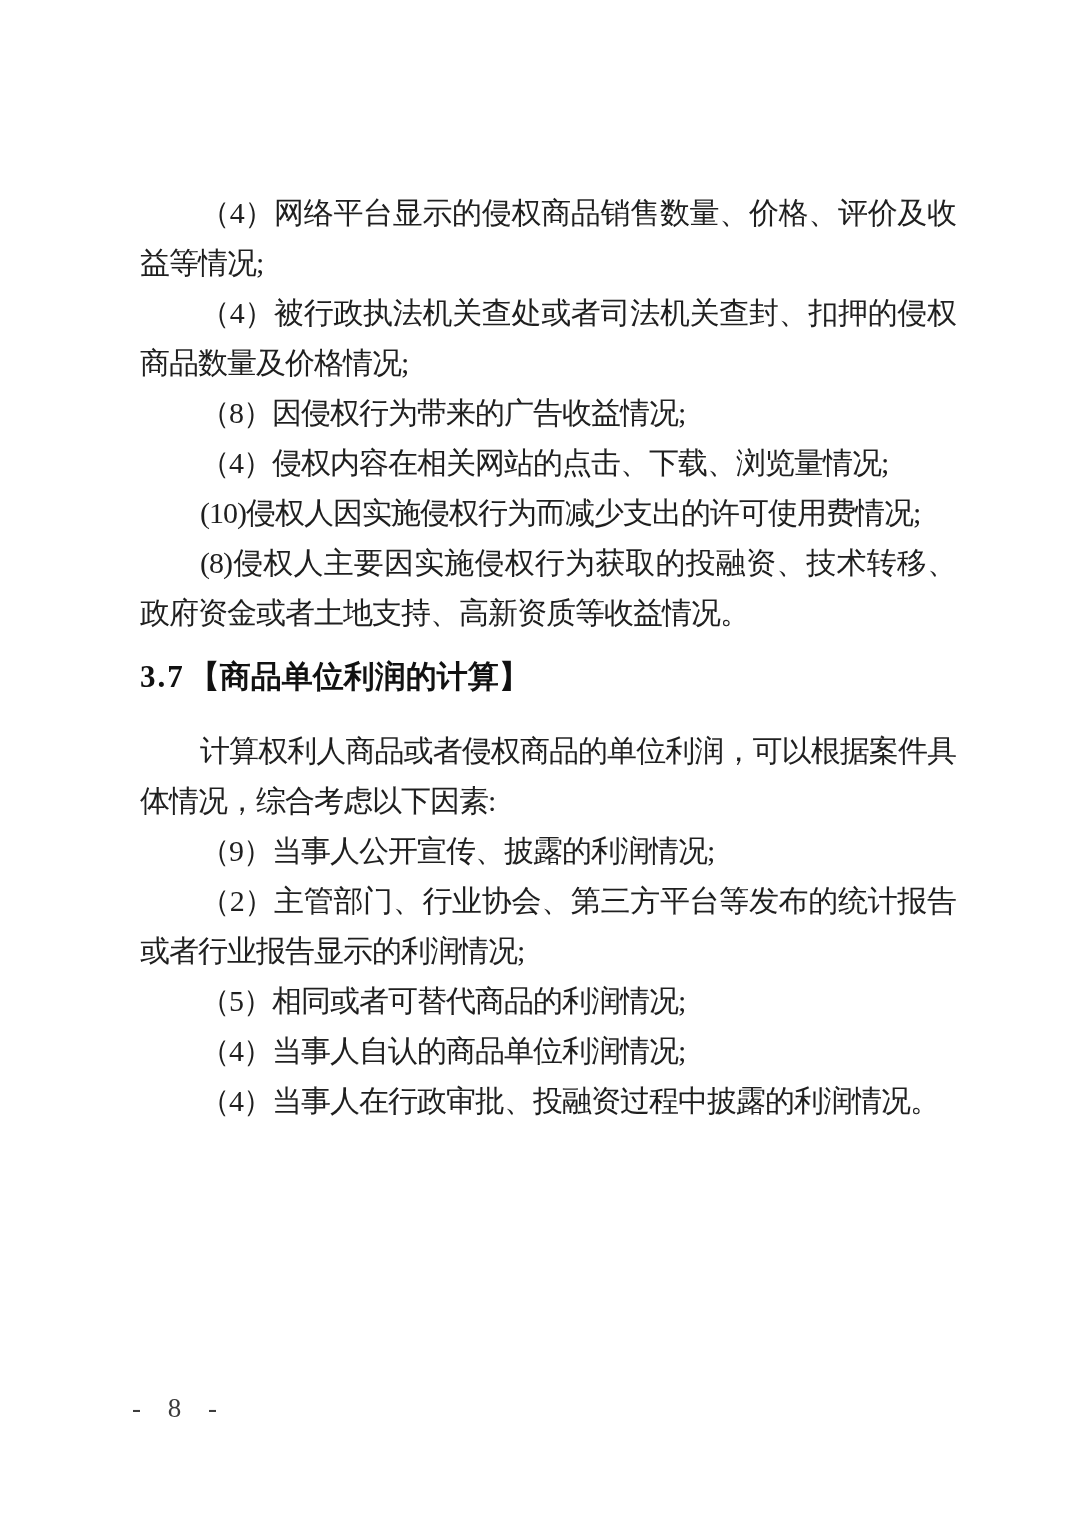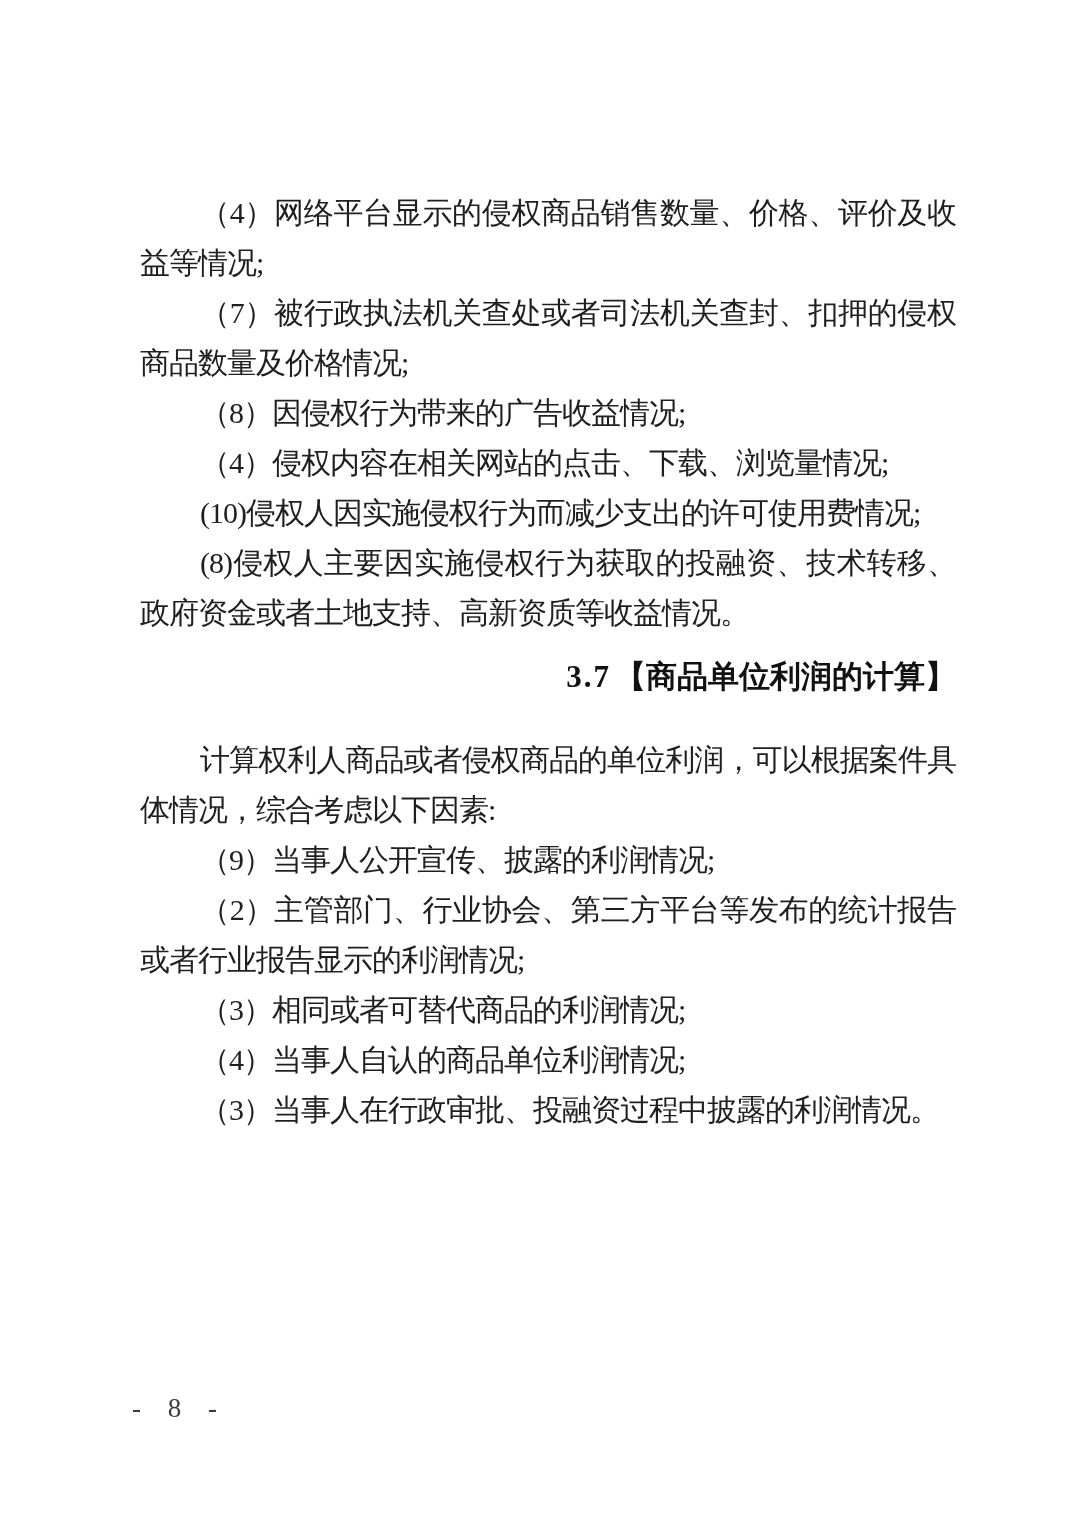--- a/index.html
+++ b/index.html
@@ -26,29 +26,29 @@
     letter-spacing: -1px;
     text-align: justify;
     text-justify: inter-character;
   }
   p.para {
     margin: 0;
     padding: 0;
     text-indent: 60px;
   }
   h2.section-heading {
-    margin: 14px 0 33px 0;
+    margin: 14px 0 24px 0;
     padding: 0;
     font-size: 31px;
     line-height: 50px;
     font-weight: 700;
     color: #111111;
     letter-spacing: 0;
     text-indent: 0;
-    text-align: right;
+    text-align: left;
   }
   h2.section-heading .sec-num {
     letter-spacing: 2px;
     margin-right: 4px;
   }
   .page-number {
     position: absolute;
     left: 132px;
     top: 1392px;
     font-size: 27px;
@@ -58,34 +58,34 @@
     white-space: pre;
   }
 </style>
 </head>
 <body>
 
 <div class="page">
   <div class="content">
 
     <p class="para">（4）网络平台显示的侵权商品销售数量、价格、评价及收益等情况;</p>
-    <p class="para">（7）被行政执法机关查处或者司法机关查封、扣押的侵权商品数量及价格情况;</p>
+    <p class="para">（4）被行政执法机关查处或者司法机关查封、扣押的侵权商品数量及价格情况;</p>
     <p class="para">（8）因侵权行为带来的广告收益情况;</p>
     <p class="para">（4）侵权内容在相关网站的点击、下载、浏览量情况;</p>
     <p class="para">(10)侵权人因实施侵权行为而减少支出的许可使用费情况;</p>
     <p class="para">(8)侵权人主要因实施侵权行为获取的投融资、技术转移、政府资金或者土地支持、高新资质等收益情况。</p>
 
     <h2 class="section-heading">
       <span class="sec-num">3.7</span><span>【商品单位利润的计算】</span>
     </h2>
 
     <p class="para">计算权利人商品或者侵权商品的单位利润，可以根据案件具体情况，综合考虑以下因素:</p>
 
     <p class="para">（9）当事人公开宣传、披露的利润情况;</p>
     <p class="para">（2）主管部门、行业协会、第三方平台等发布的统计报告或者行业报告显示的利润情况;</p>
-    <p class="para">（3）相同或者可替代商品的利润情况;</p>
+    <p class="para">（5）相同或者可替代商品的利润情况;</p>
     <p class="para">（4）当事人自认的商品单位利润情况;</p>
-    <p class="para">（3）当事人在行政审批、投融资过程中披露的利润情况。</p>
+    <p class="para">（4）当事人在行政审批、投融资过程中披露的利润情况。</p>
 
   </div>
 
   <div class="page-number">- 8 -</div>
 </div>
 
 </body></html>

